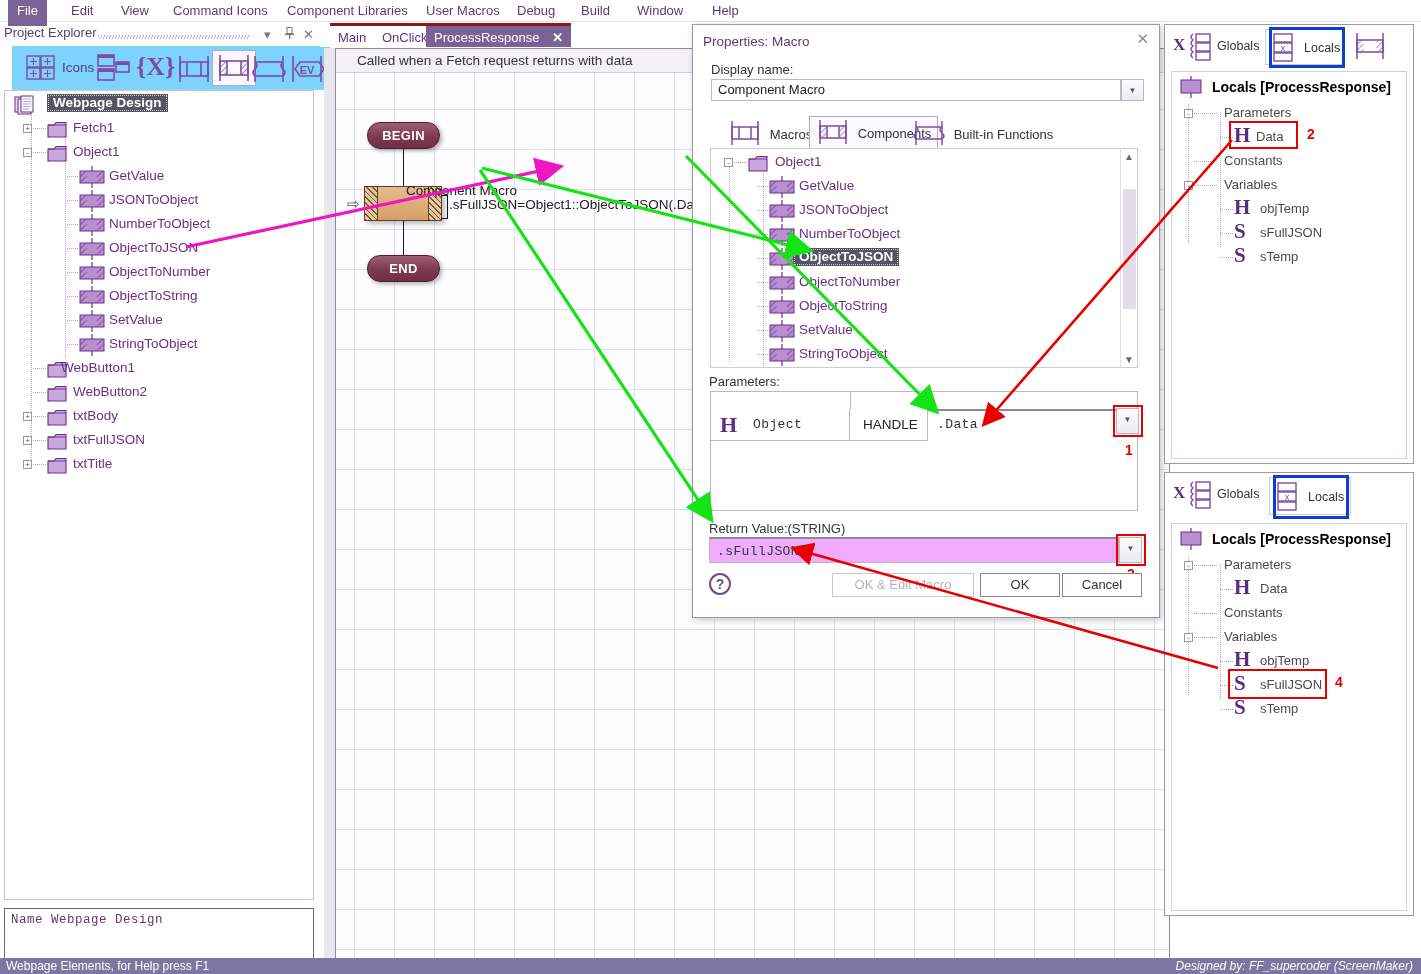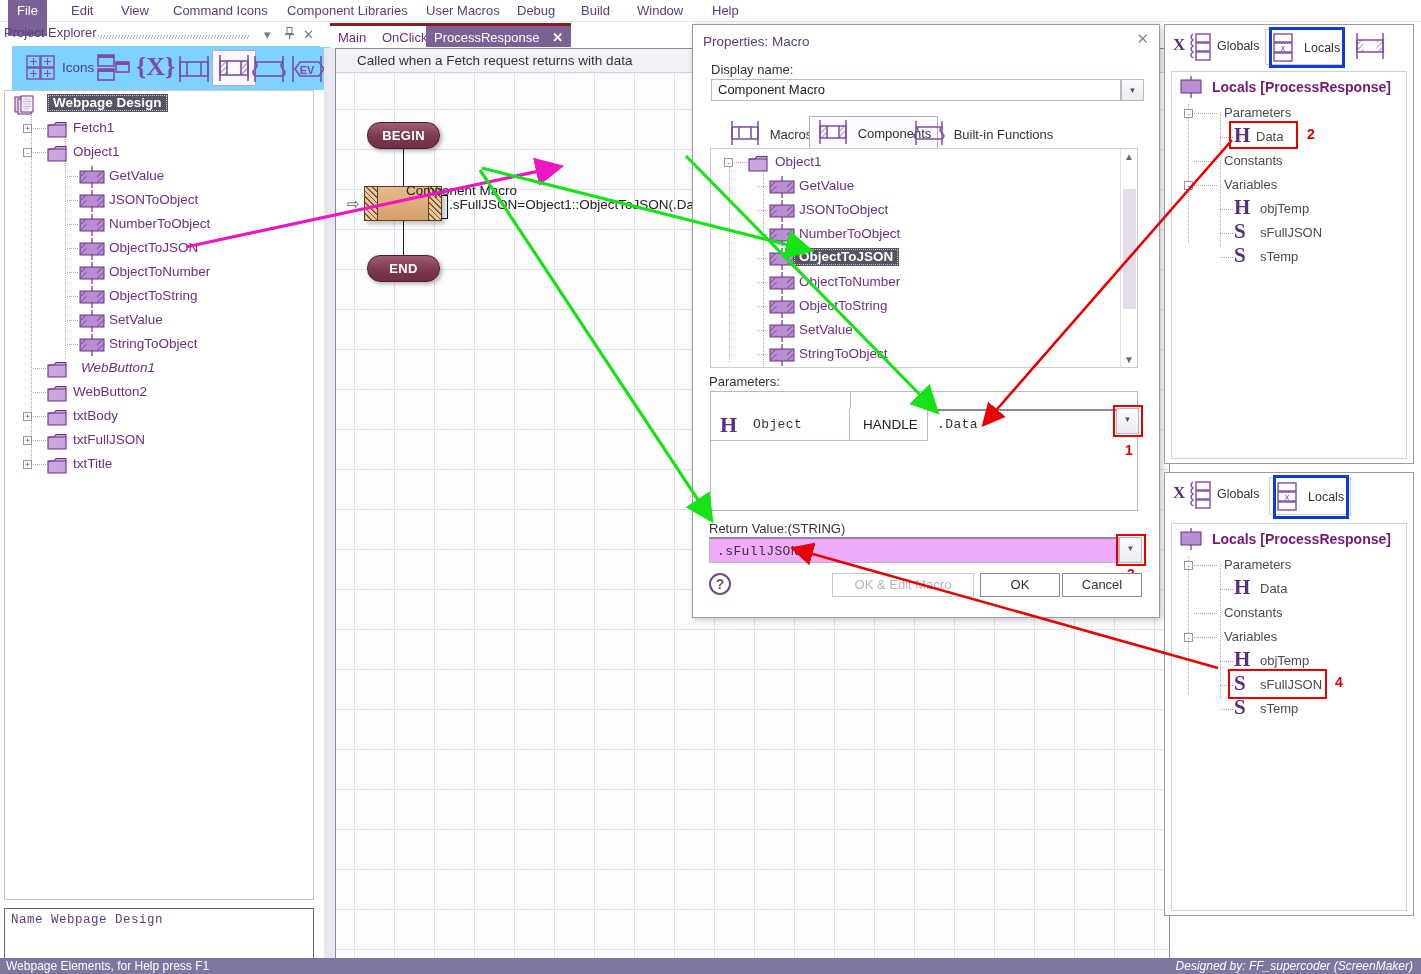--- a/index.html
+++ b/index.html
@@ -11,21 +11,21 @@
     background: #ffffff;
   }
   #app { position: relative; width: 1421px; height: 974px; overflow: hidden; }
 
   
   .menubar {
     position: absolute; left: 0; top: 0; width: 1421px; height: 22px;
     background: #ffffff; border-bottom: 1px solid #e6e2ec;
   }
   .menubar .mi {
-    position: absolute; top: 0; height: 36px; line-height: 22px;
+    position: absolute; top: 0; height: 26px; line-height: 22px;
     font-size: 13px; color: #5b3a7e; padding: 0 9px; white-space: nowrap;
   }
   .menubar .mi.active { background: #7a6296; color: #ffffff; }
 
   
   .pe-header {
     position: absolute; left: 0; top: 23px; width: 318px; height: 22px;
     font-size: 13px; color: #5b3a7e;
   }
   .pe-title { position: absolute; left: 4px; top: 2px; font-size: 13px; color: #5b3a7e; }
@@ -184,21 +184,21 @@
     border: 2px solid #6b4a8a; color: #6b4a8a; font-size: 14px; font-weight: bold;
     text-align: center; line-height: 19px; background: #fff;
   }
 
   
   .rpanel {
     position: absolute; border: 1px solid #9d98a8; background: #ffffff; overflow: hidden;
   }
   .rp-toolbar { position: absolute; left: 0; top: 0; width: 100%; height: 44px; }
   .rp-tree { position: absolute; left: 6px; width: calc(100% - 12px); border: 1px solid #d4cfdc; background: #fff; }
-  .rtitle { position: absolute; font-size: 14px; color: #701a75; font-weight: bold; white-space: nowrap; }
+  .rtitle { position: absolute; font-size: 14px; color: #000000; font-weight: bold; white-space: nowrap; }
   .rnode { position: absolute; font-size: 13px; color: #4a4a4a; white-space: nowrap; }
   .glyph {
     position: absolute; font-family: "Liberation Serif", serif; font-weight: bold;
     font-size: 21px; color: #5b2d7e; line-height: 1;
   }
   .blue-hl { position: absolute; border: 3px solid #0a3fd6; }
   .red-hl { position: absolute; border: 2px solid #e60000; }
   .rednum { position: absolute; color: #e60000; font-size: 14px; font-weight: bold; }
 
   
@@ -431,21 +431,21 @@
         </svg>
       <div class="tlabel" style="left:96px;">StringToObject</div>
     </div>
 
     <div class="tnode" style="left:8px; top:266px;">
       <div class="dashhoriz" style="left:20px; top:11px; width:14px;"></div>
       <svg style="position:absolute;left:34px;top:4px" width="22" height="17" viewBox="0 0 22 17">
           <path d="M1 4h6l2-2.5h10V16H1Z" fill="#c9a8e0" stroke="#6b2f82" stroke-width="1.1"></path>
           <path d="M1 4h18" stroke="#6b2f82" stroke-width="0.9"></path>
         </svg>
-      <div class="tlabel" style="left:68px;font-style:italic;">WebButton1</div>
+      <div class="tlabel" style="left:48px;">WebButton1</div>
     </div>
     <div class="tnode" style="left:8px; top:290px;">
       <div class="dashhoriz" style="left:20px; top:11px; width:14px;"></div>
       <svg style="position:absolute;left:34px;top:4px" width="22" height="17" viewBox="0 0 22 17">
           <path d="M1 4h6l2-2.5h10V16H1Z" fill="#c9a8e0" stroke="#6b2f82" stroke-width="1.1"></path>
           <path d="M1 4h18" stroke="#6b2f82" stroke-width="0.9"></path>
         </svg>
       <div class="tlabel" style="left:60px;">WebButton2</div>
     </div>
     <div class="tnode" style="left:8px; top:314px;">

